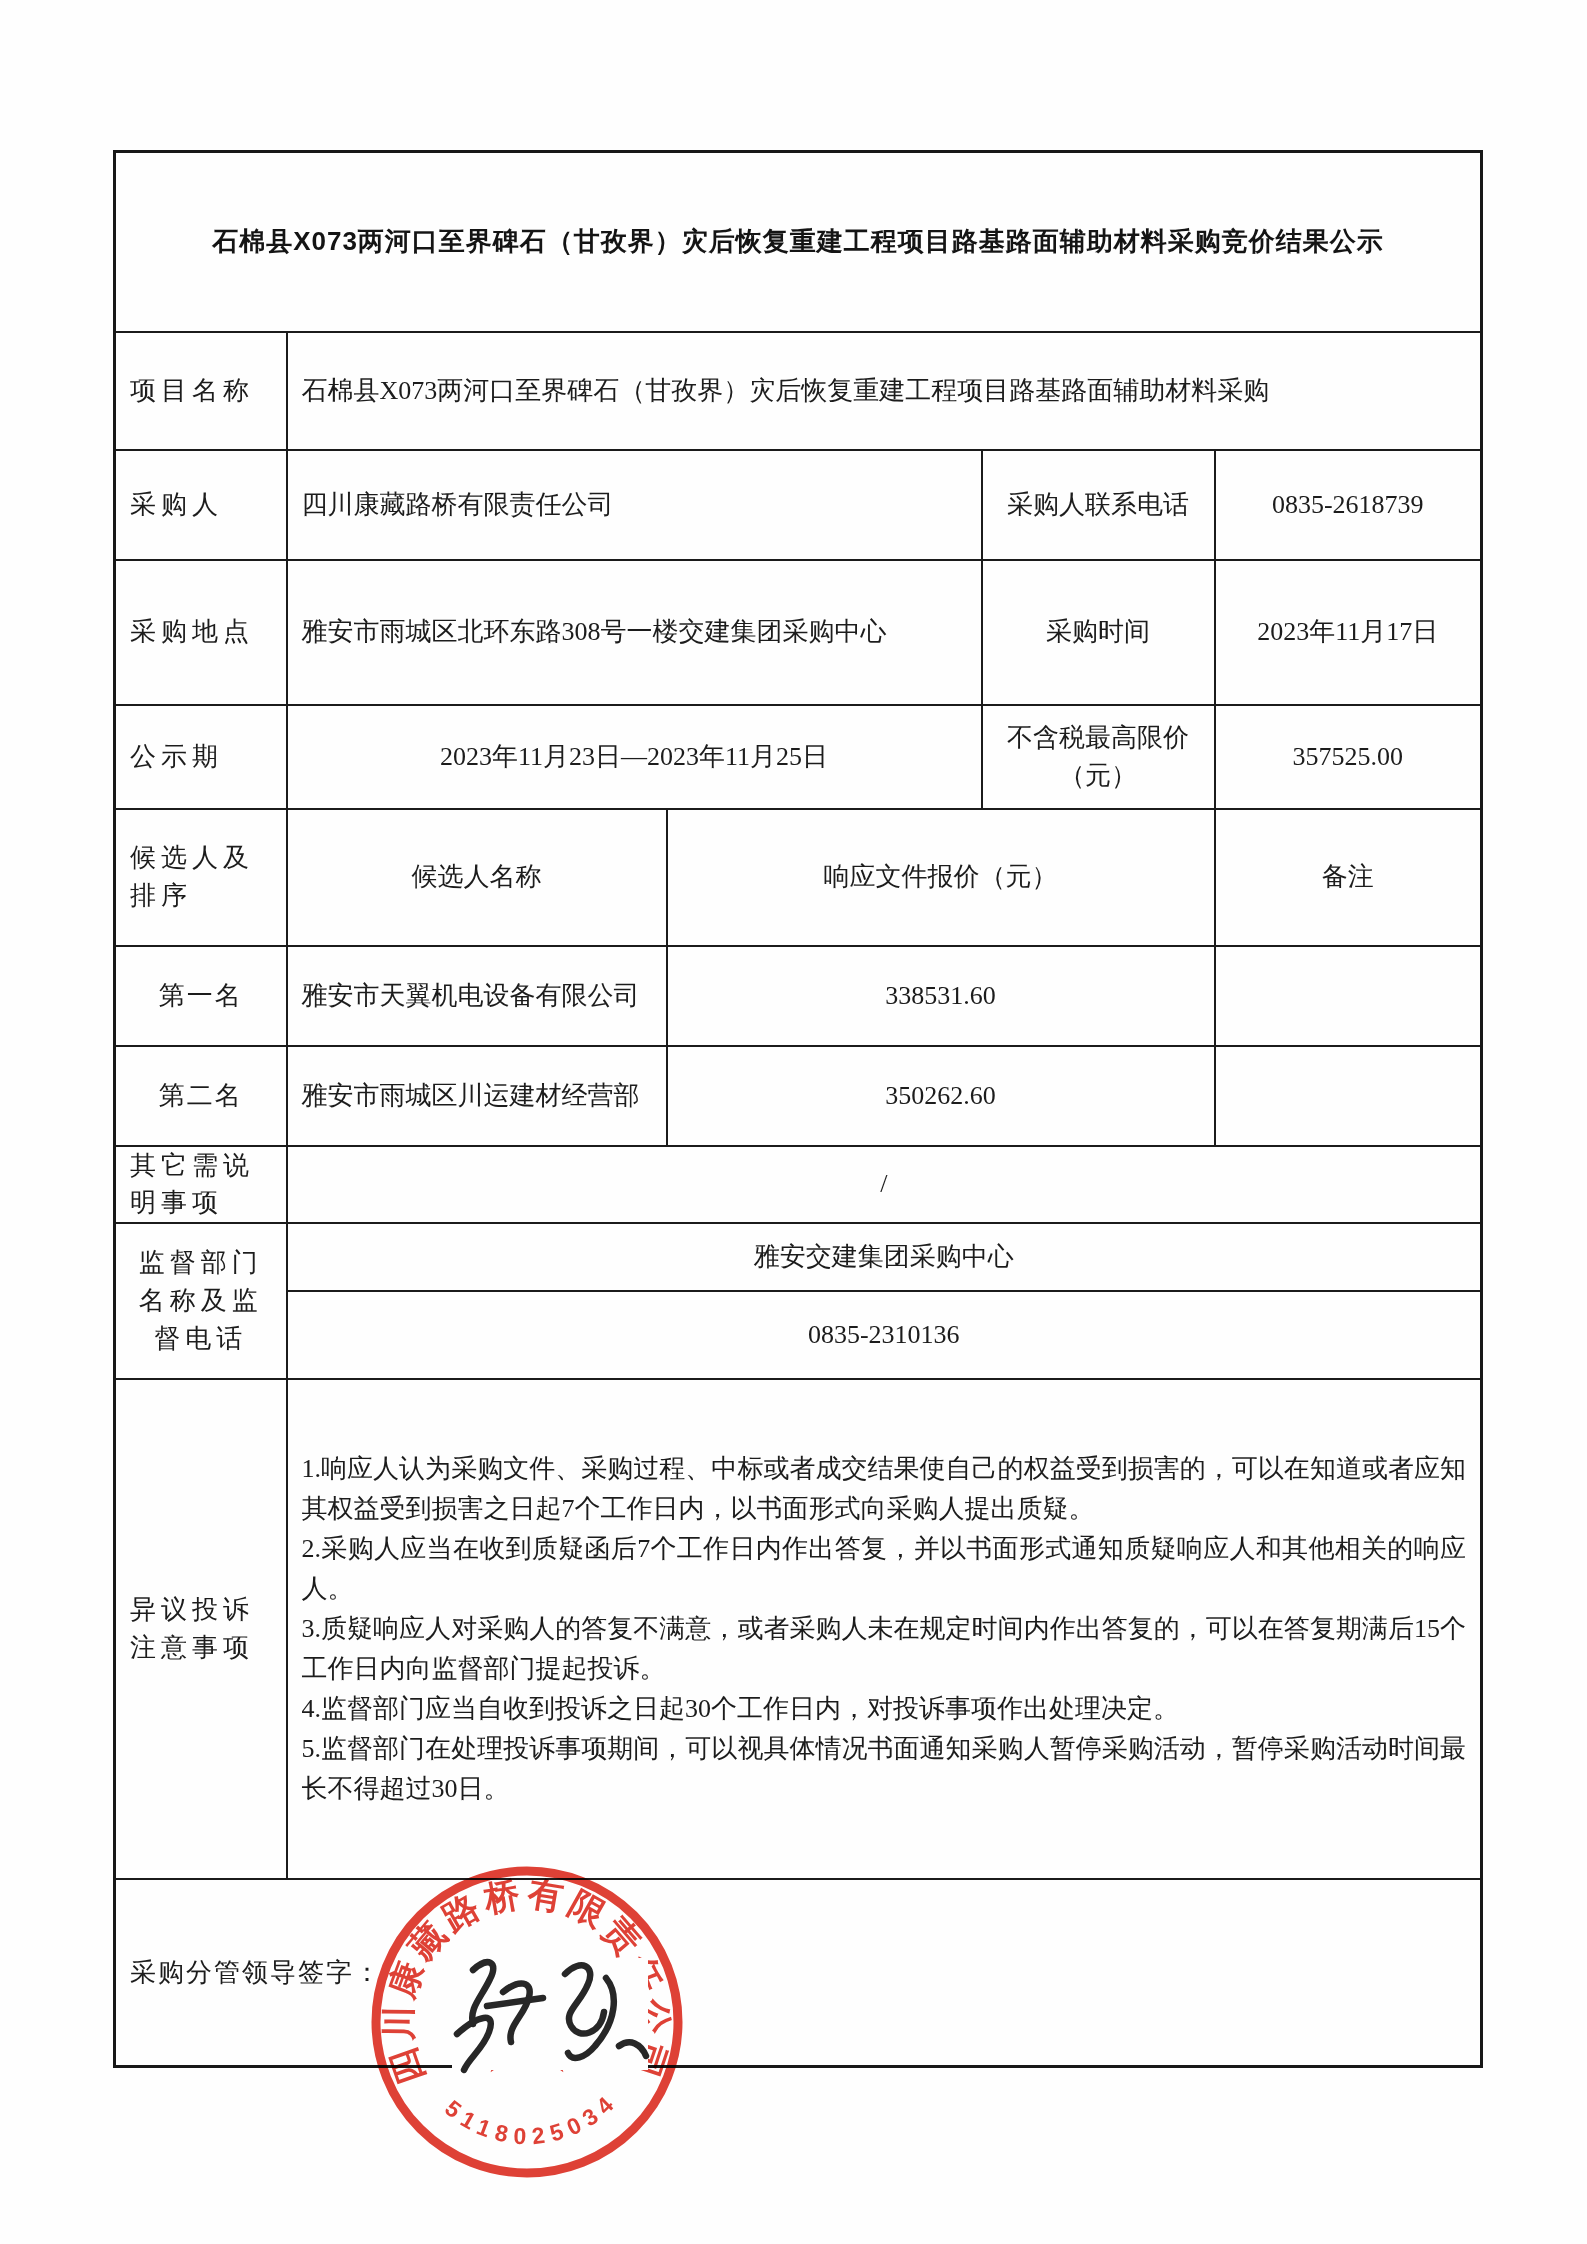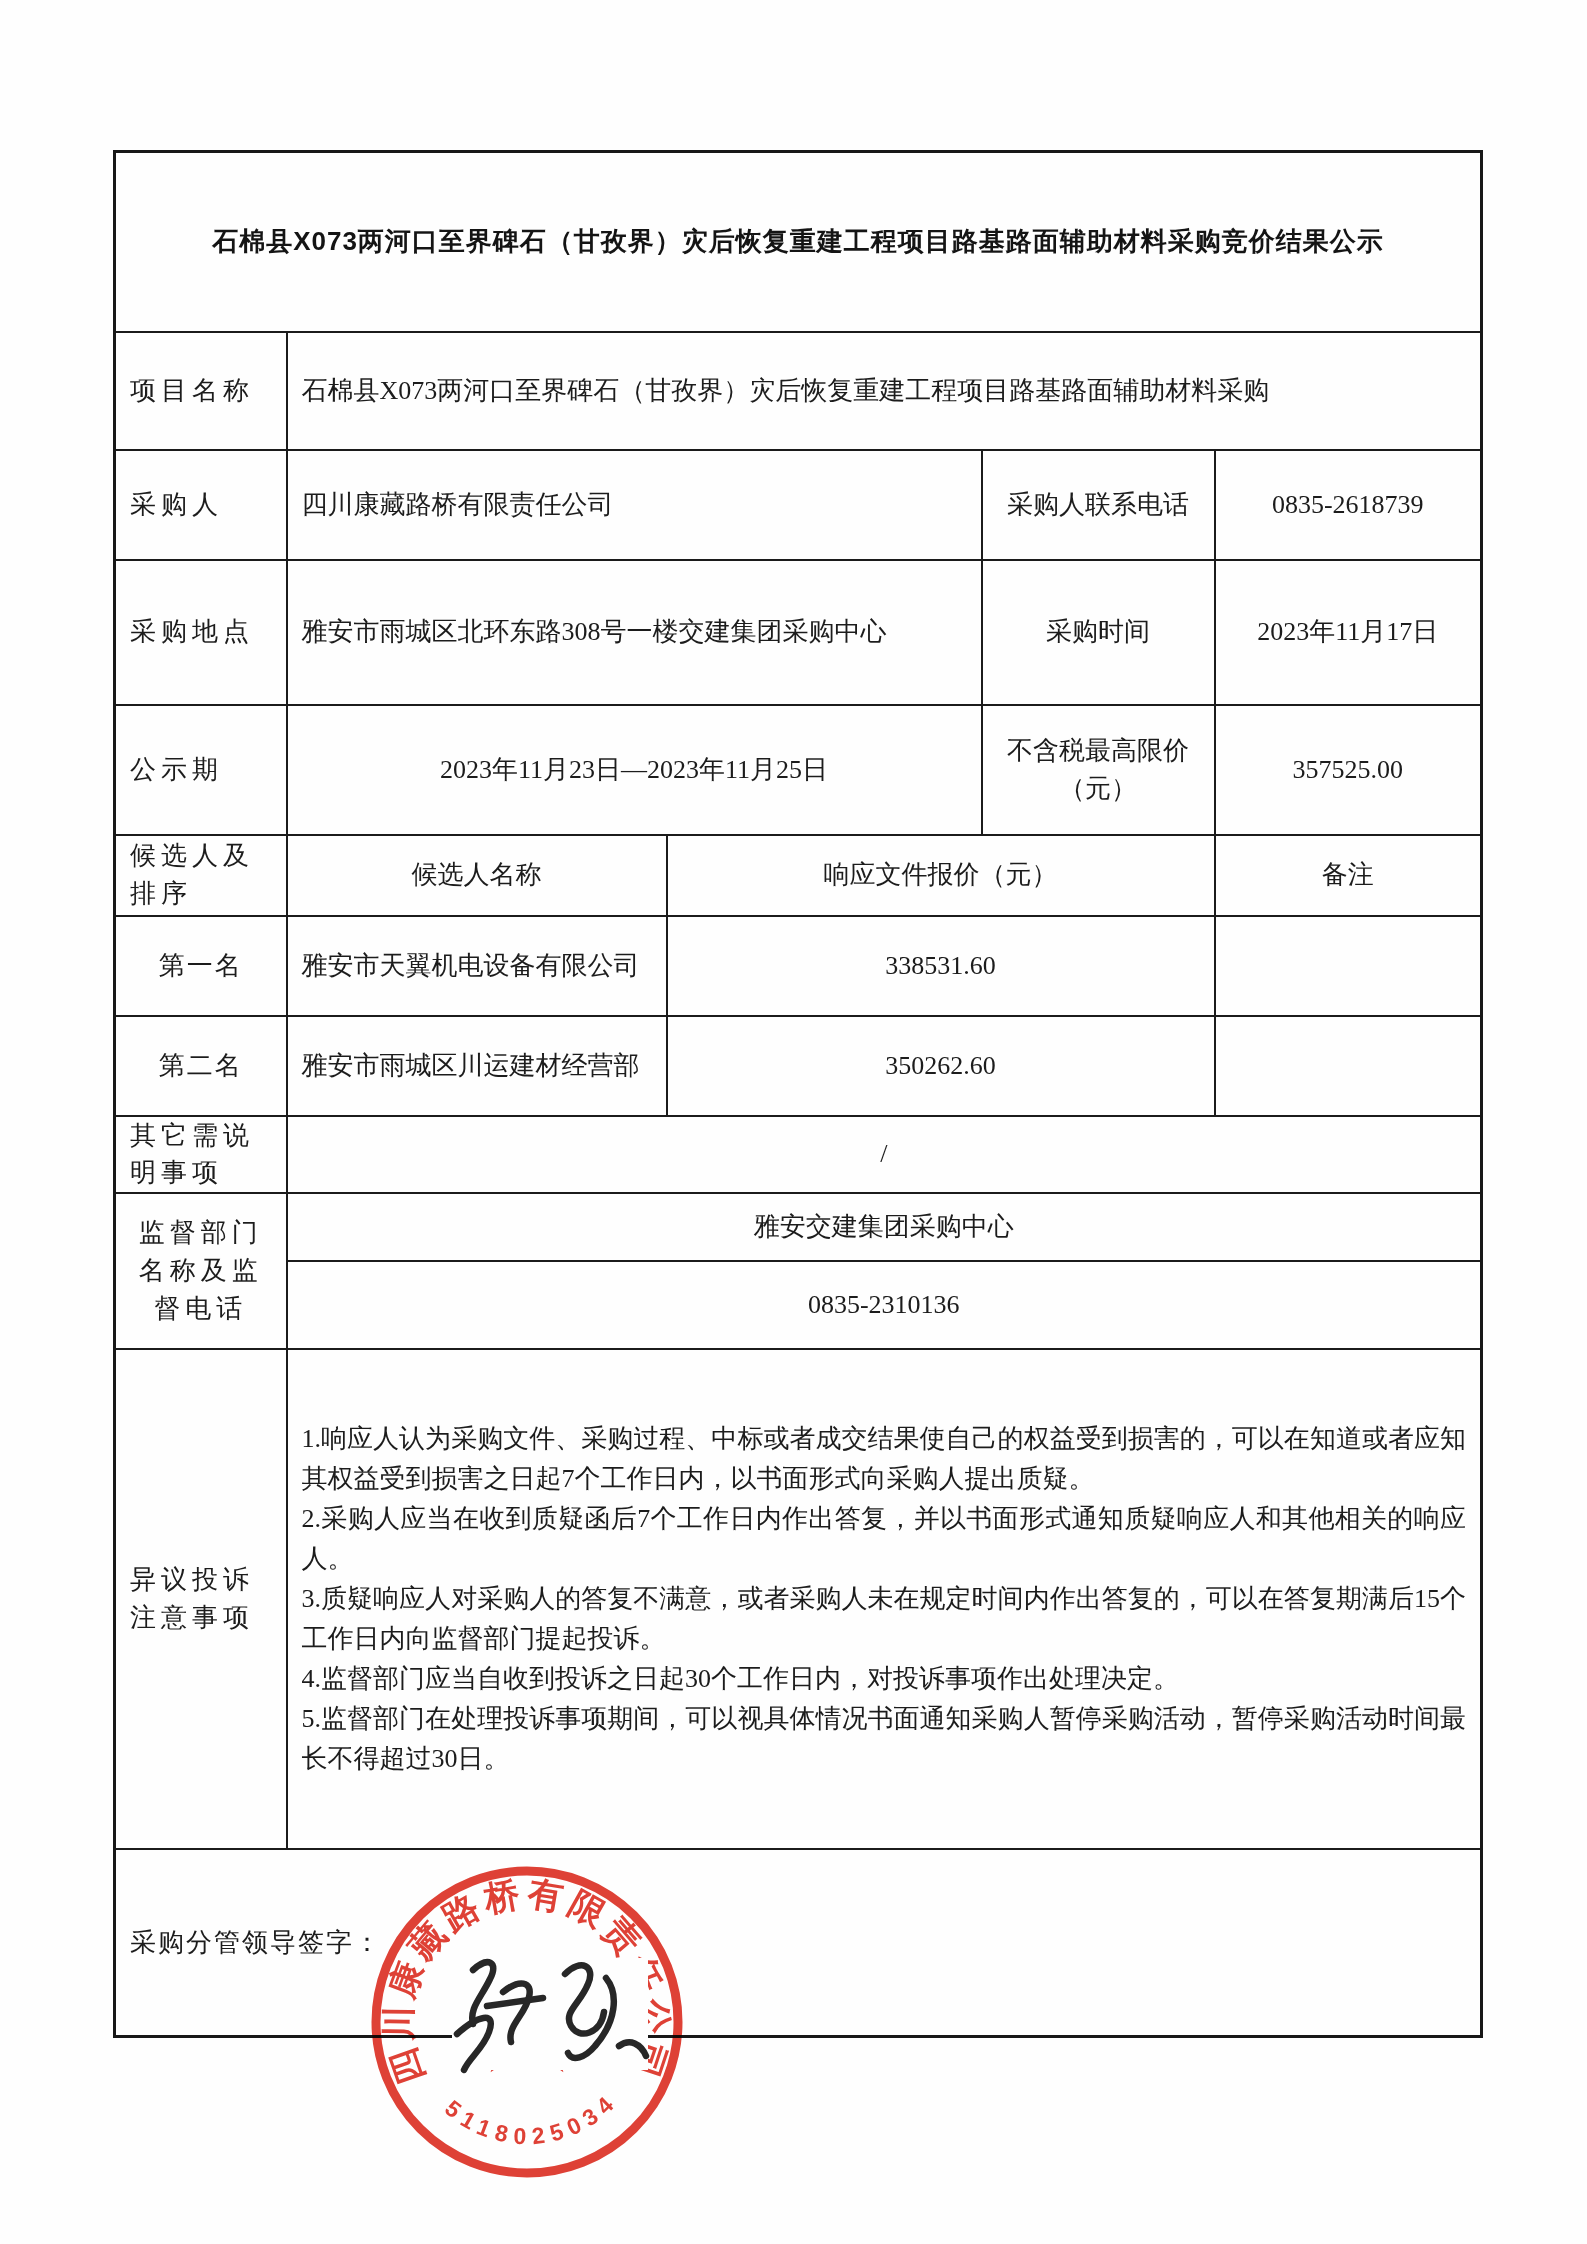--- a/index.html
+++ b/index.html
@@ -20,21 +20,21 @@
   }
   table.doc td{
     border:2px solid #1b1b1b;
     vertical-align:middle;
     font-size:26px;
     line-height:1.45;
     padding:0 14px;
     word-break:break-all;
   }
   .h180{height:180px}.h118{height:118px}.h110{height:110px}.h145{height:145px}
-  .h130{height:130px}.h115{height:81px}.h100{height:100px}.h108{height:76px}
+  .h130{height:104px}.h115{height:137px}.h100{height:100px}.h108{height:76px}
   .h68{height:68px}.h88{height:88px}.h500{height:500px}.h188{height:188px}
 
   td.title{
     font-family:"Liberation Sans","DejaVu Sans",sans-serif;
     font-weight:700;font-size:38px;line-height:1.6;
     text-align:center;padding:0 42px;letter-spacing:1px;color:#141414;
   }
   td.lbl{
     letter-spacing:5px;
     padding:0 24px 0 11px;

